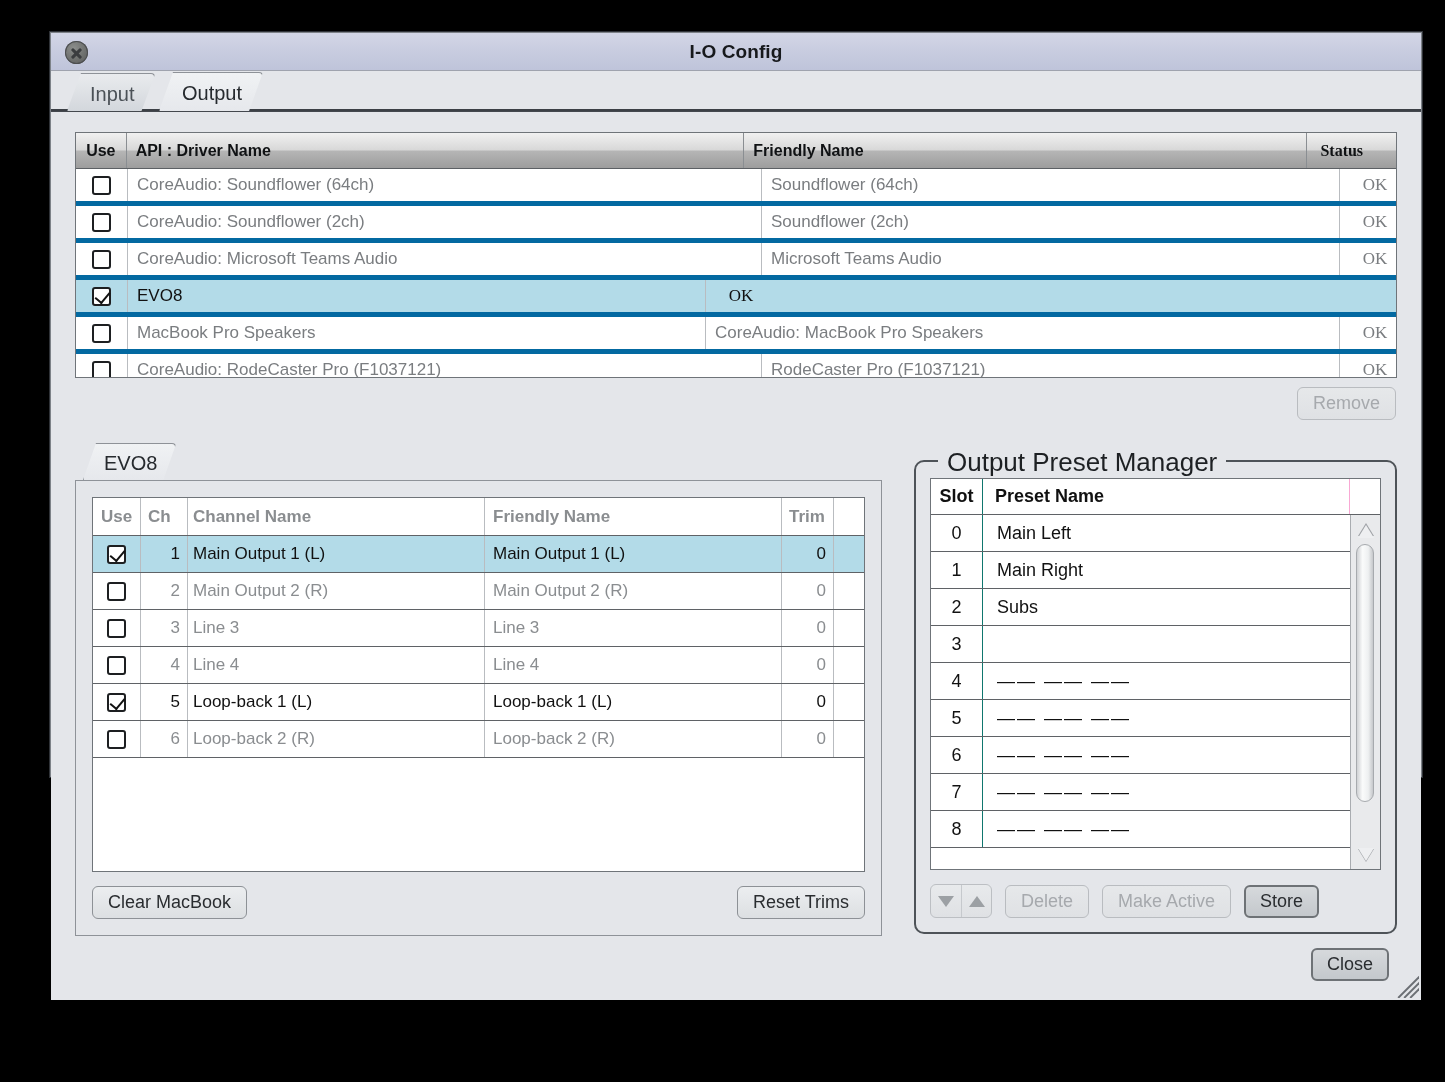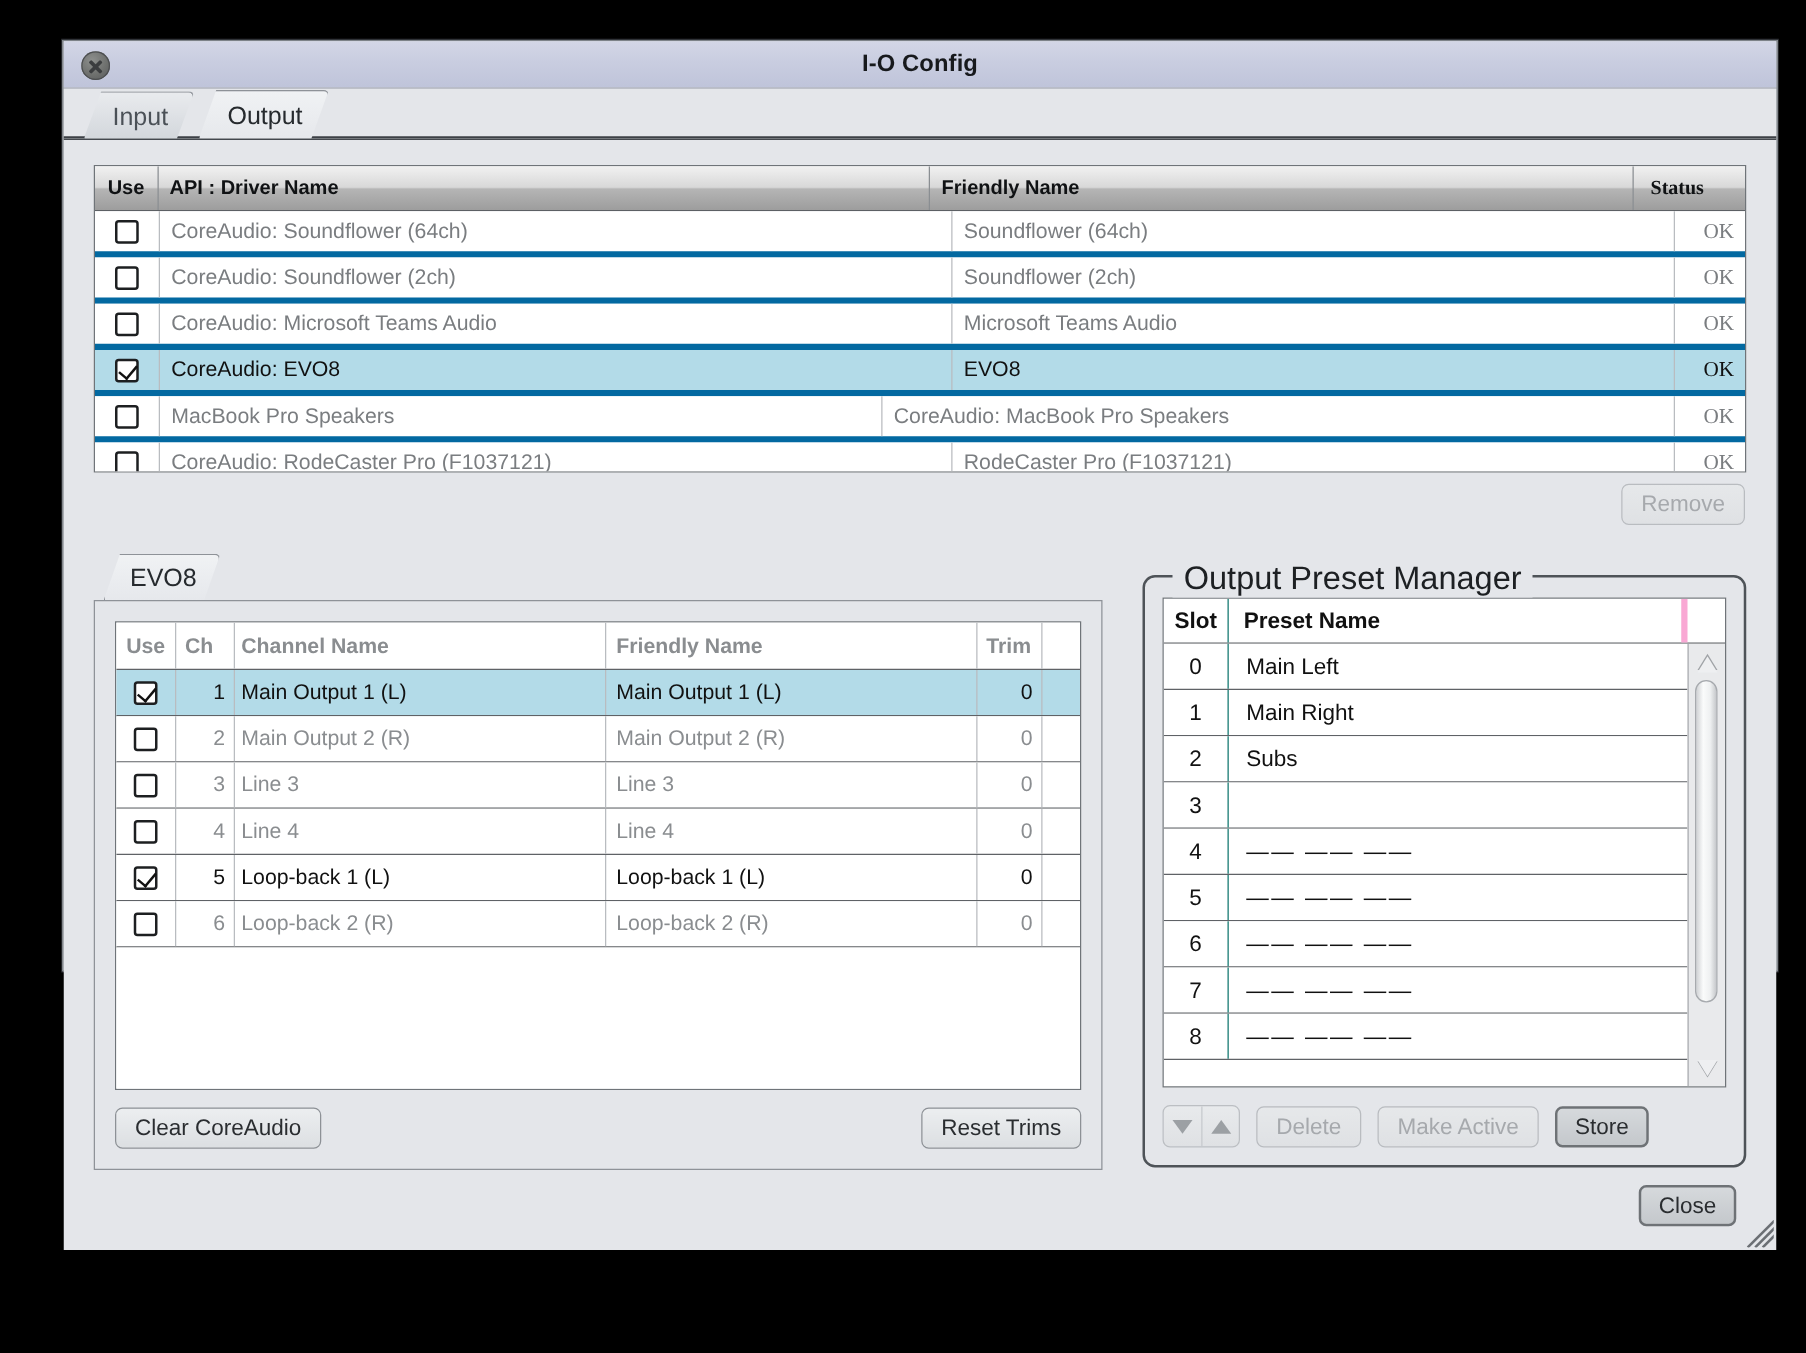--- a/index.html
+++ b/index.html
@@ -316,21 +316,21 @@
   .pcell {
     display: flex; align-items: center;
     border-right: 1px solid #0f766e;
     padding: 0 9px;
     overflow: hidden; white-space: nowrap;
   }
   .p-slot { width: 52px; justify-content: center; }
   .p-name { flex: 1 1 auto; border-right: none; padding-left: 14px; }
   .phdr .pcell { padding: 0 9px; }
   .phdr .p-slot { justify-content: center; }
-  .phdr .p-name { justify-content: flex-start; padding-left: 12px; border-right: 5px solid #f9a8d4; }
+  .phdr .p-name { justify-content: flex-start; padding-left: 12px; border-right: 1px solid #f9a8d4; }
   .phdr .p-pad  { width: 30px; border-right: none; }
   #preset-buttons {
     display: flex; align-items: center; margin-top: 14px; gap: 13px;
   }
   .nudge-pair {
     display: flex;
     border: 1px solid #bcbfc3; border-radius: 6px;
     overflow: hidden;
     background: linear-gradient(180deg,#e8eaec 0%, #dfe1e4 100%);
   }
@@ -412,21 +412,20 @@
                 <span class="cbox"></span>
               </div>
               <div class="dcell c-api">CoreAudio: Microsoft Teams Audio</div>
               <div class="dcell c-friend">Microsoft Teams Audio</div>
               <div class="dcell c-status">OK</div>
             </div>
             <div class="drow sel">
               <div class="dcell c-use">
                 <span class="cbox on"></span>
               </div>
-              <div class="dcell c-api">CoreAudio: EVO8</div>
               <div class="dcell c-friend">EVO8</div>
               <div class="dcell c-status">OK</div>
             </div>
             <div class="drow">
               <div class="dcell c-use">
                 <span class="cbox"></span>
               </div>
               <div class="dcell c-friend">MacBook Pro Speakers</div>
               <div class="dcell c-api">CoreAudio: MacBook Pro Speakers</div>
               <div class="dcell c-status">OK</div>
@@ -522,21 +521,21 @@
                   <div class="ccell h-ch">6</div>
                   <div class="ccell h-cname">Loop-back 2 (R)</div>
                   <div class="ccell h-fname">Loop-back 2 (R)</div>
                   <div class="ccell h-trim">0</div>
                   <div class="ccell h-last"></div>
                 </div>
               </div>
             <div id="ch-filler"></div>
           </div>
           <div id="device-buttons">
-            <span class="btn">Clear CoreAudio</span>
+            <span class="btn">Clear MacBook</span>
             <span class="btn">Reset Trims</span>
           </div>
         </div>
       </div>
 
       <div id="preset-group">
         <div id="preset-legend">Output Preset Manager</div>
         <div id="preset-table">
           <div class="prow phdr hdr-row">
             <div class="pcell p-slot">Slot</div>

